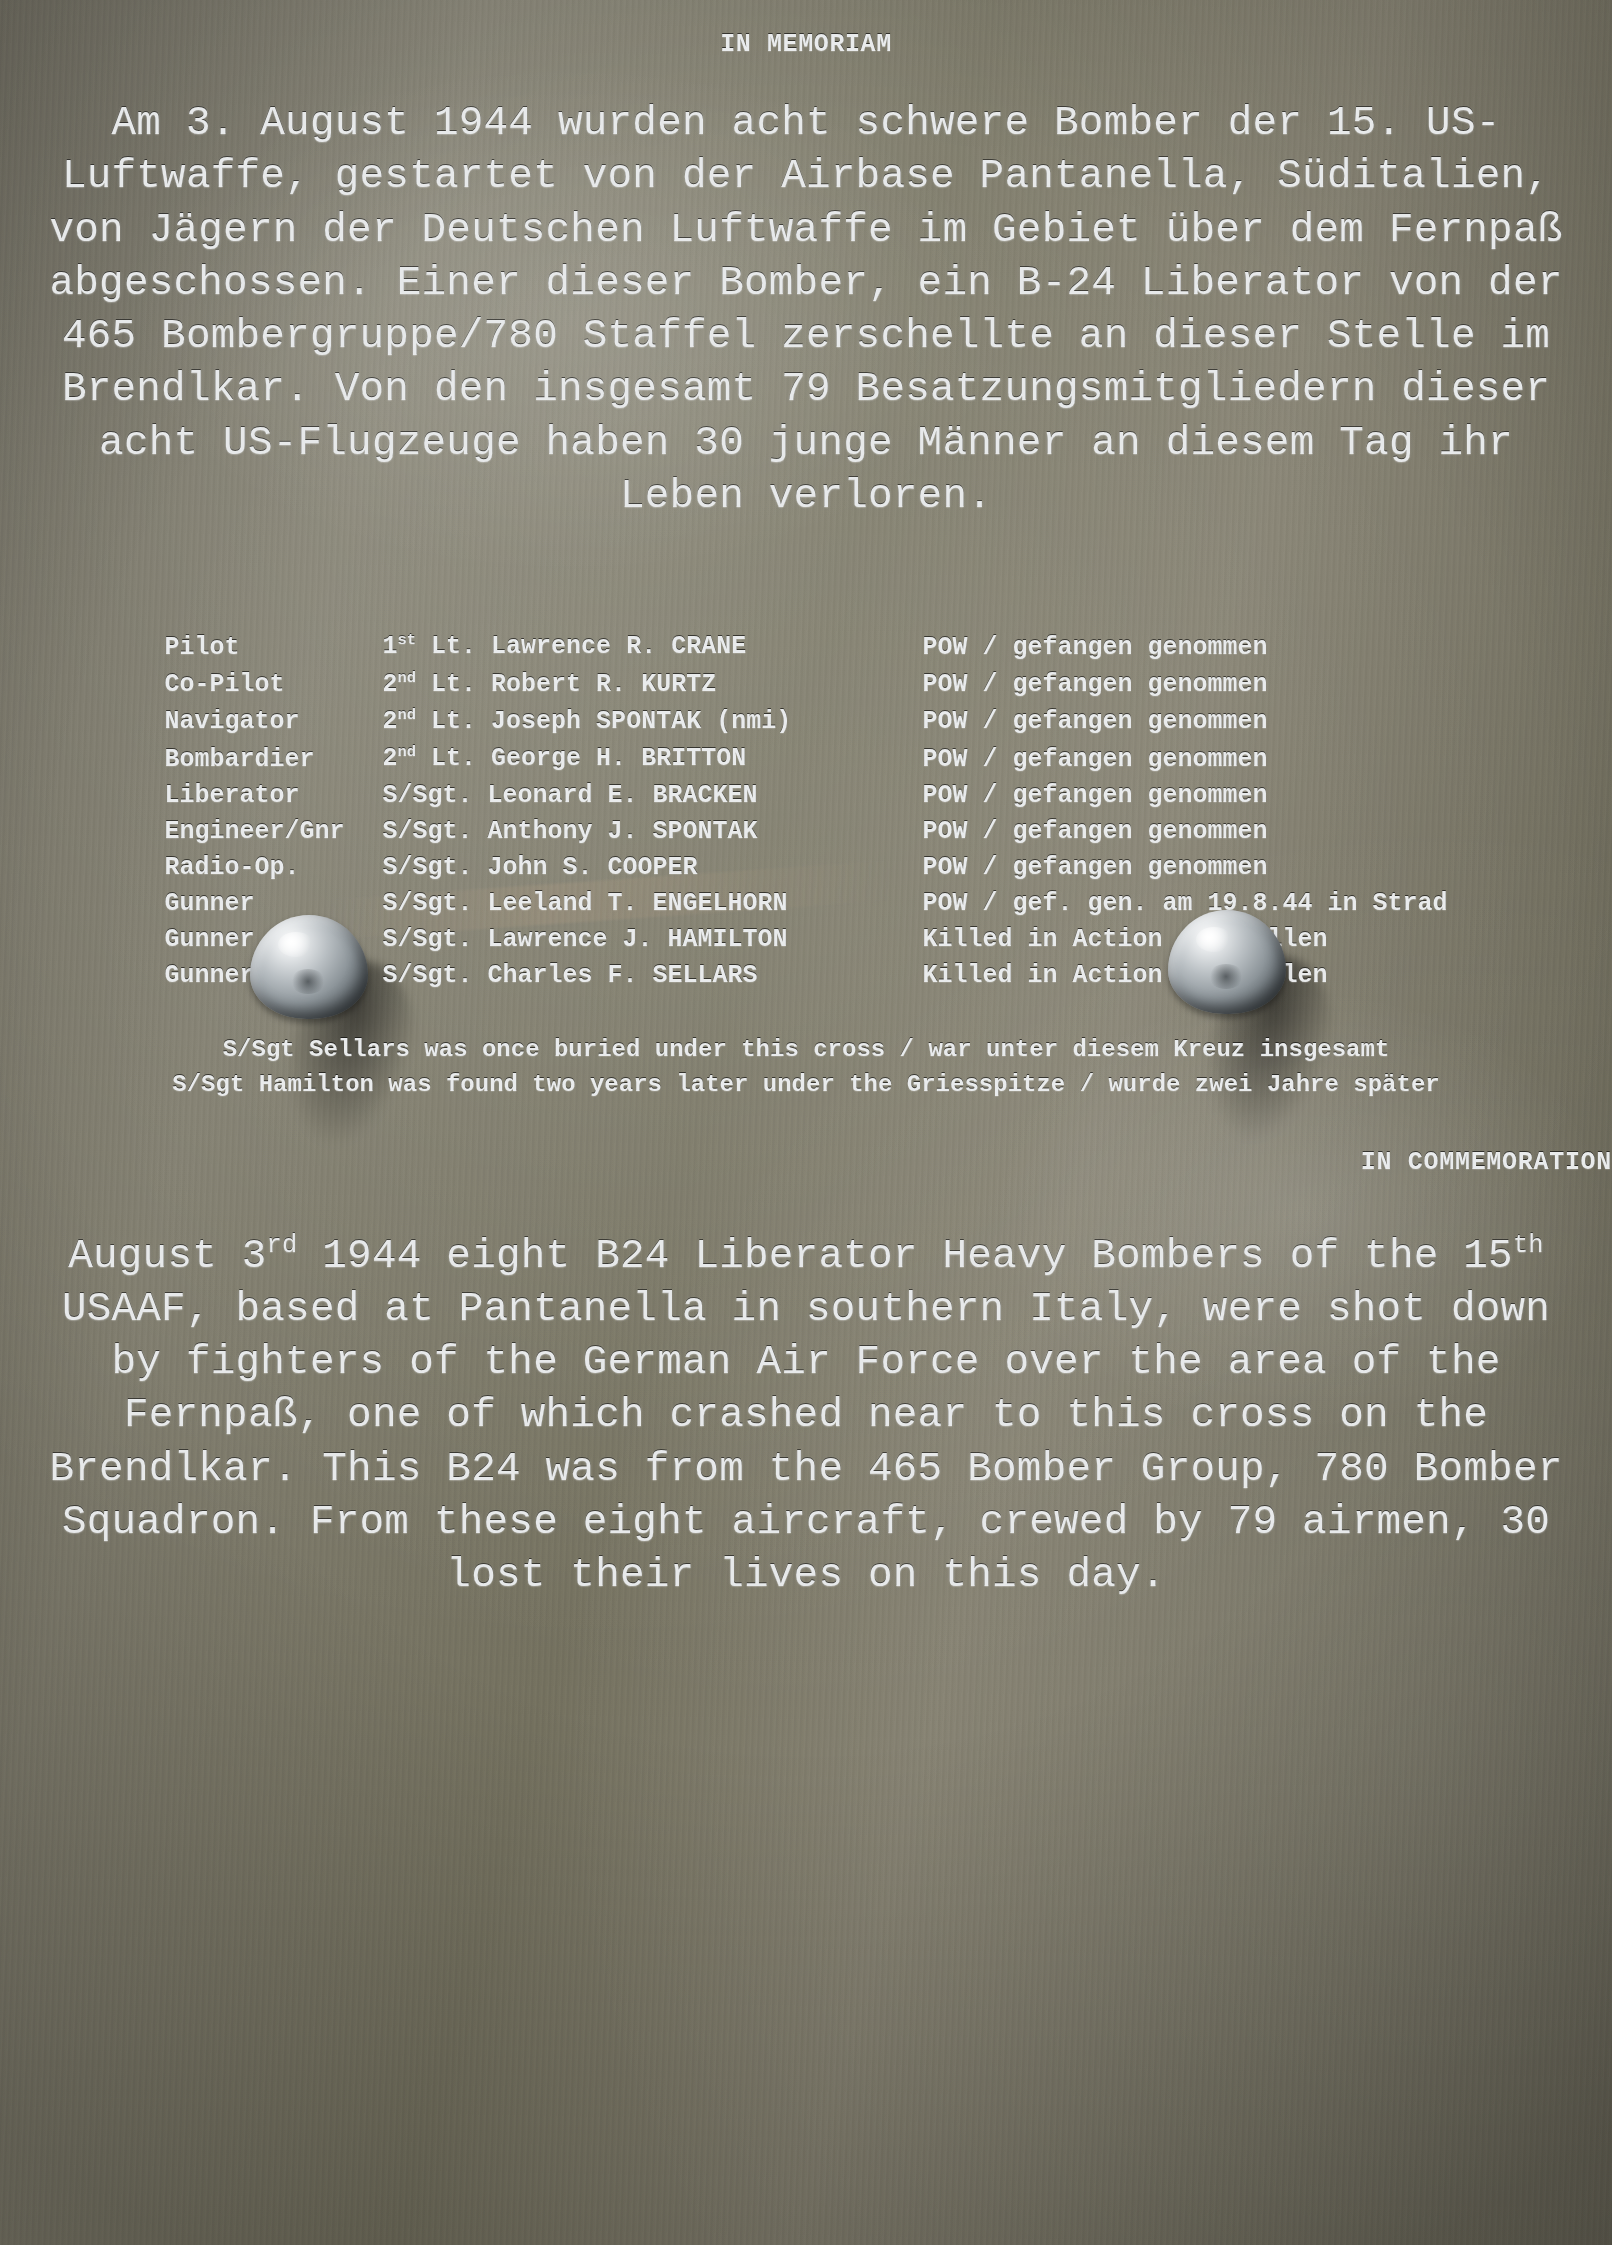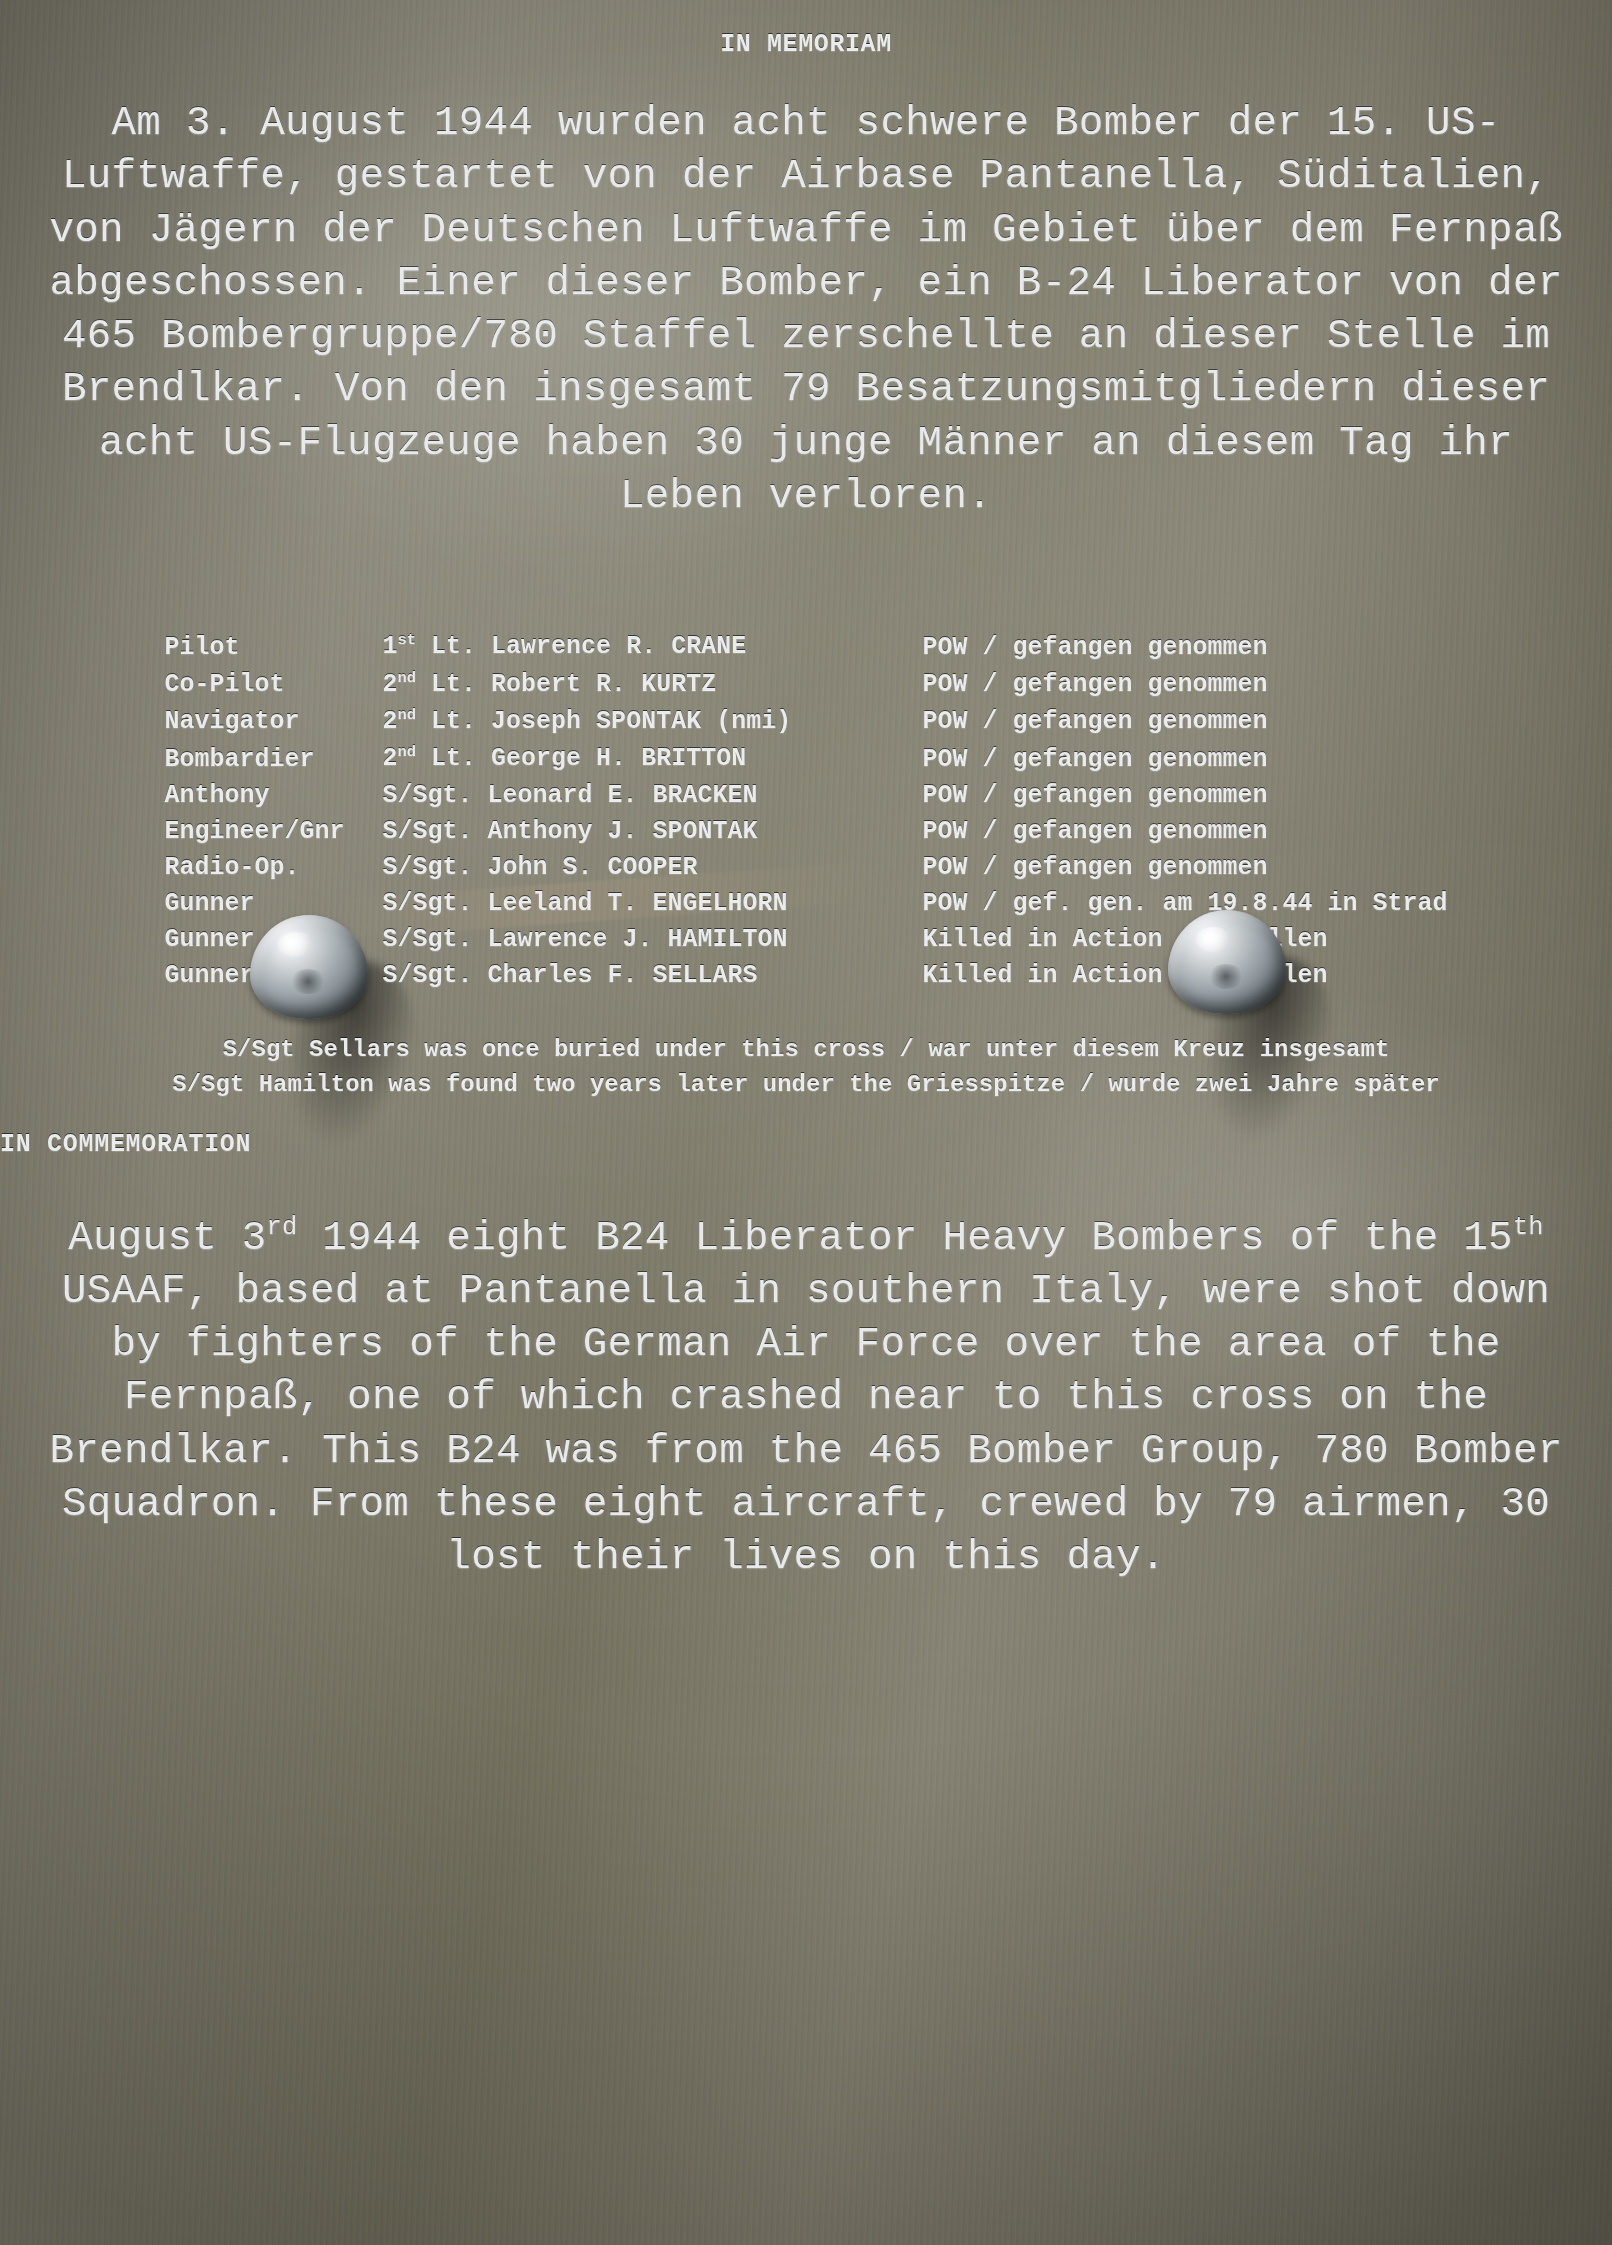--- a/index.html
+++ b/index.html
@@ -117,22 +117,22 @@
 
   .notes {
     margin: 38px 40px 0 40px;
     text-align: center;
     font-size: 24px;
     font-weight: bold;
     line-height: 1.46;
   }
 
   .title-commem {
-    margin-top: 28px;
-    text-align: left;
+    margin-top: 46px;
+    text-align: right;
     font-weight: bold;
     font-size: 25px;
     letter-spacing: 0.7px;
   }
 
   .para-en {
     margin: 52px 30px 0 30px;
     text-align: center;
     font-size: 41px;
     line-height: 1.30;
@@ -258,21 +258,21 @@
             <td class="fate">POW / gefangen genommen</td>
           </tr>
 
           <tr>
             <td class="role">Bombardier</td>
             <td class="name"><span>2</span><sup>nd</sup> <span>Lt. George H. BRITTON</span></td>
             <td class="fate">POW / gefangen genommen</td>
           </tr>
 
           <tr>
-            <td class="role">Anthony</td>
+            <td class="role">Liberator</td>
             <td class="name"><span>S/Sgt. Leonard E. BRACKEN</span></td>
             <td class="fate">POW / gefangen genommen</td>
           </tr>
 
           <tr>
             <td class="role">Engineer/Gnr</td>
             <td class="name"><span>S/Sgt. Anthony J.  SPONTAK</span></td>
             <td class="fate">POW / gefangen genommen</td>
           </tr>
 

